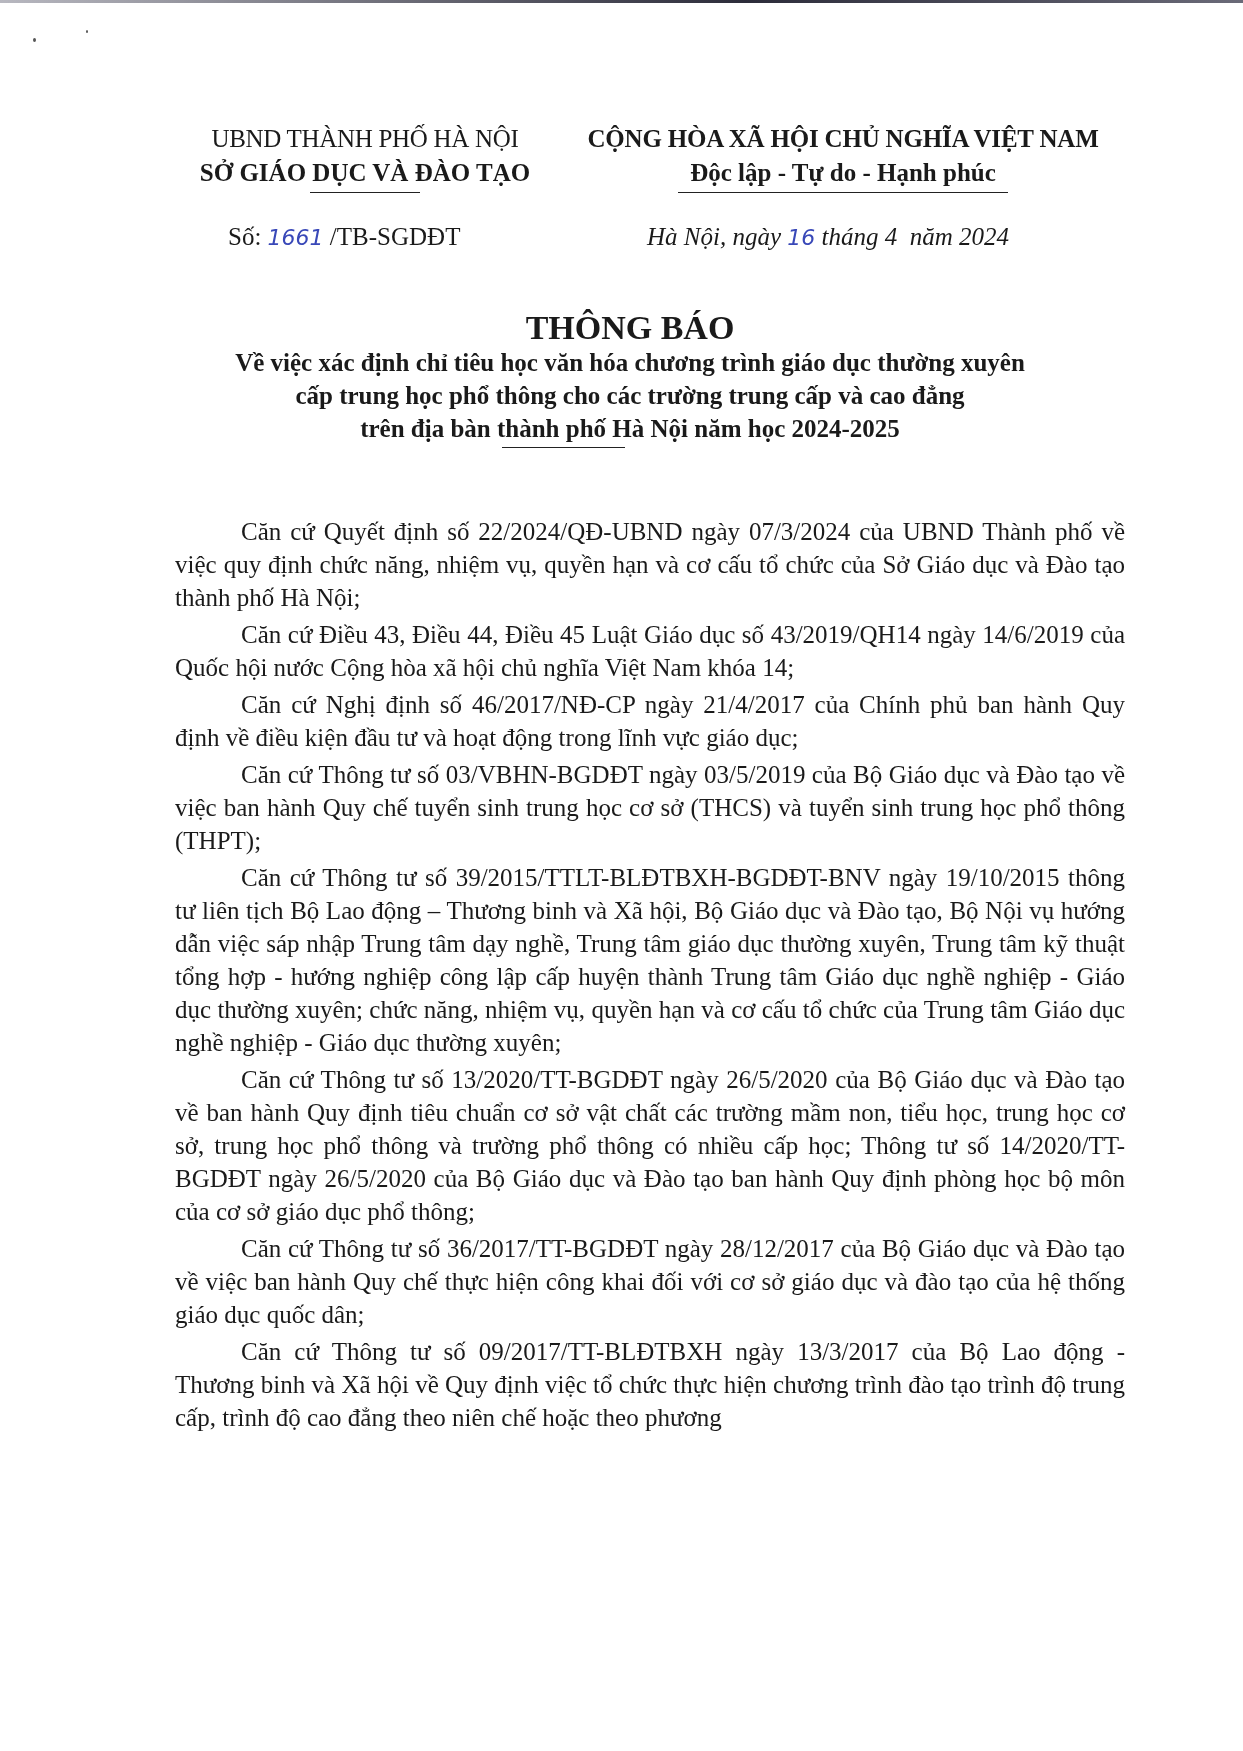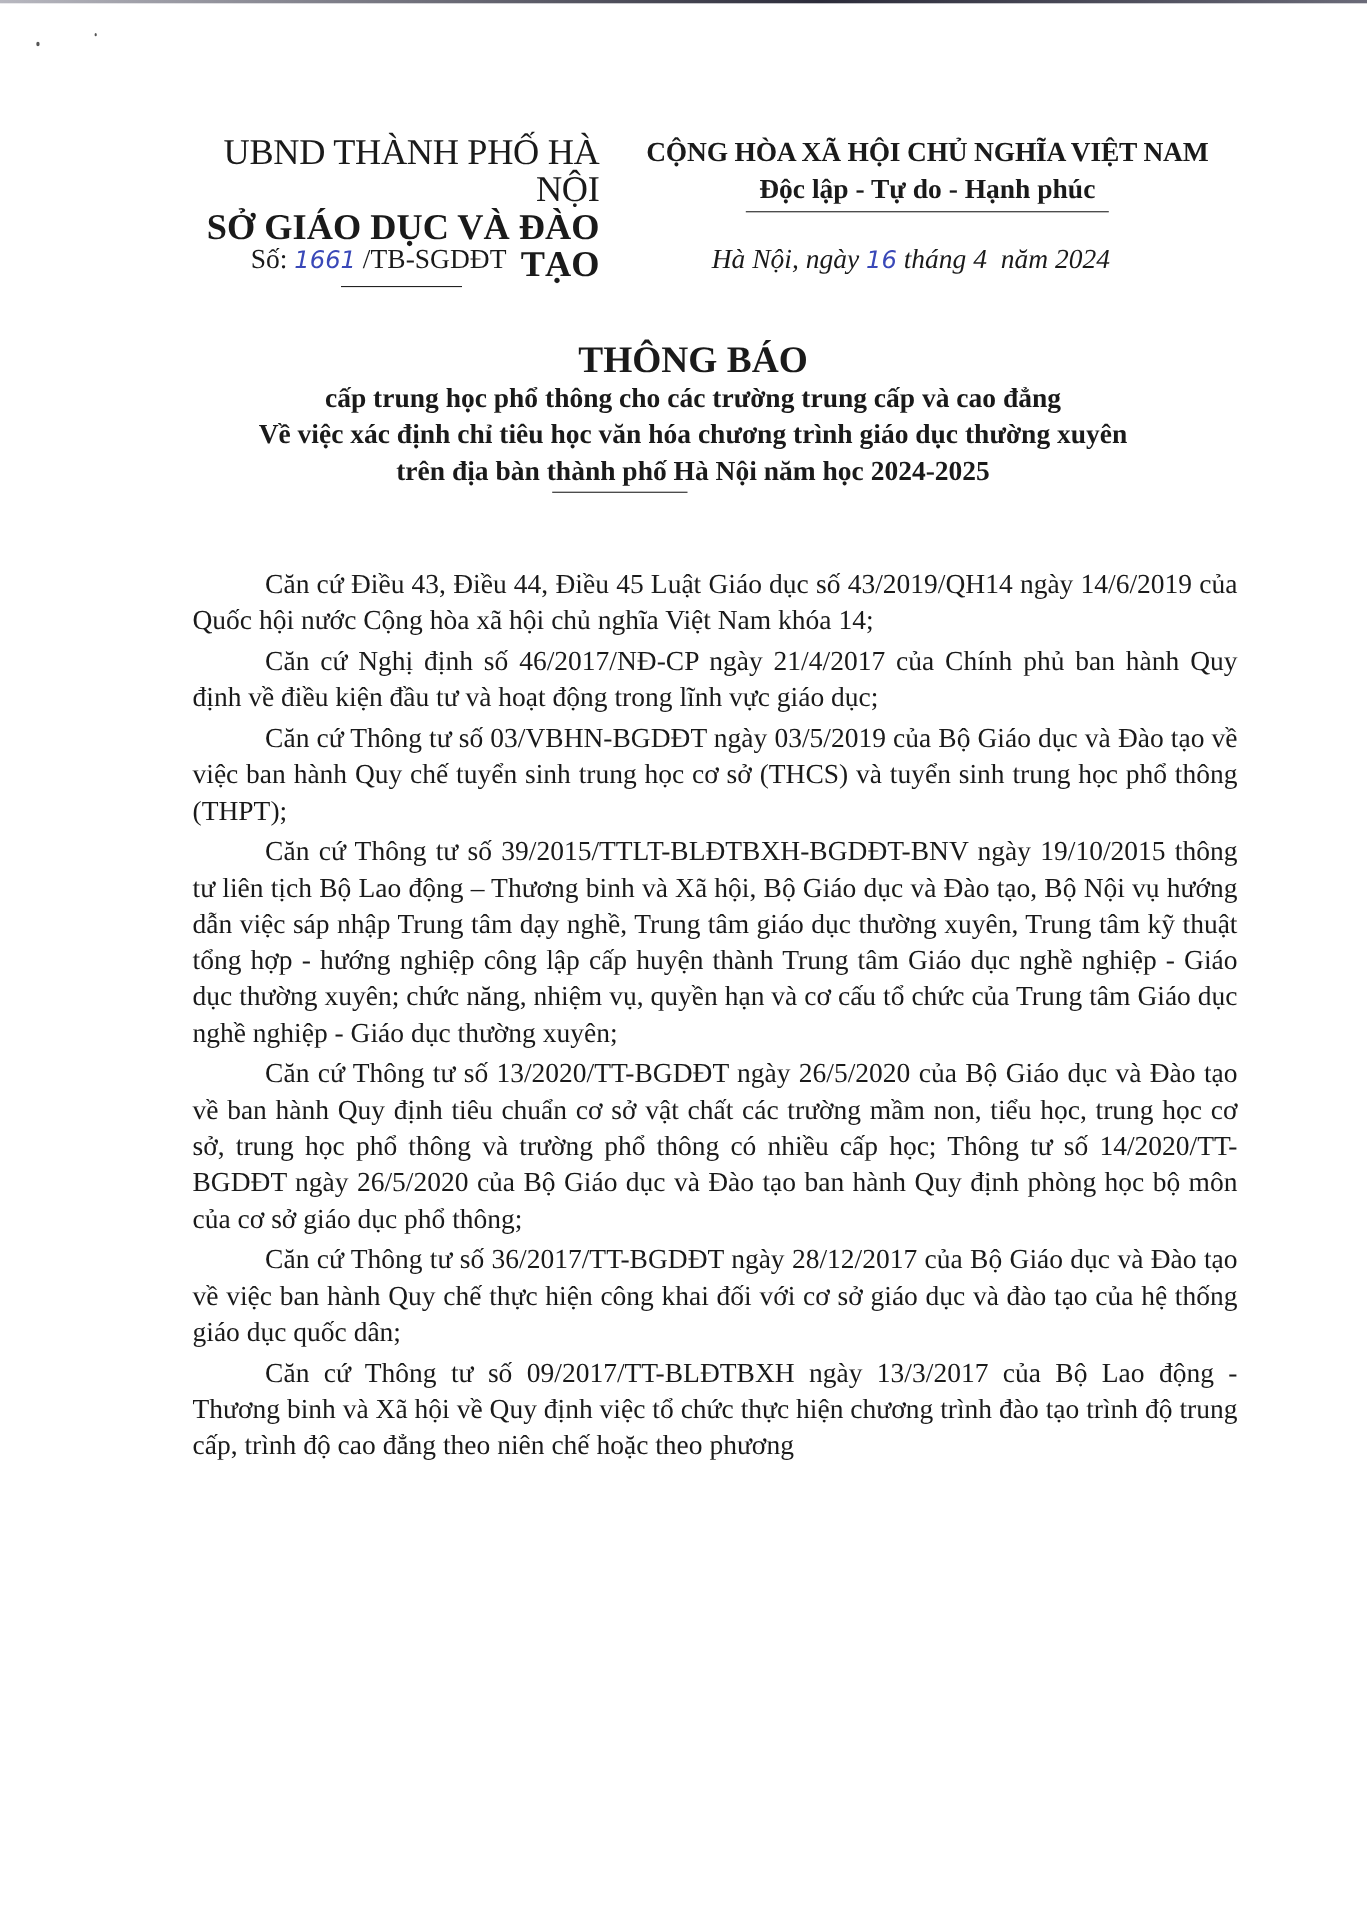--- a/index.html
+++ b/index.html
@@ -8,22 +8,22 @@
     font-family: "Liberation Serif", "DejaVu Serif", serif; color: #1a1a1a;
   }
   .scan-top {
     position: absolute; left: 0; top: 0; width: 1243px; height: 3px;
     background: linear-gradient(90deg, #b8b8c0 0%, #5a5a66 40%, #2c2c3a 60%, #6a6a78 100%);
   }
   .speck { position: absolute; background: #555; border-radius: 50%; }
 
   .header { position: absolute; top: 122px; left: 0; width: 1243px; }
   .hdr-left {
-    position: absolute; left: 185px; width: 360px; text-align: right;
-    font-size: 33px; line-height: 34px;
+    position: absolute; left: 185px; width: 360px; text-align: center;
+    font-size: 25px; line-height: 34px;
   }
   .hdr-left .l1 { display: block; letter-spacing: -0.3px; }
   .hdr-left .l2 { display: block; font-weight: bold; }
   .hdr-left .rule { display: block; margin: 2px auto 0; width: 110px; border-top: 1.5px solid #222; }
 
   .hdr-right {
     position: absolute; left: 553px; width: 580px; text-align: center;
     font-size: 25px; line-height: 34px; font-weight: bold;
   }
   .hdr-right .r1 { display: block; letter-spacing: -0.2px; }
@@ -78,27 +78,28 @@
 </div>
 
 <div class="docdate">
   <span>Hà Nội, ngày</span>
   <span class="hand">16</span>
   <span style="white-space:pre;">tháng 4  năm 2024</span>
 </div>
 
 <div class="title-block">
   <span class="title-main">THÔNG BÁO</span>
+  <span class="title-sub">Về việc xác định chỉ tiêu học văn hóa chương trình giáo dục thường xuyên</span>
   <span class="title-sub">cấp trung học phổ thông cho các trường trung cấp và cao đẳng</span>
-  <span class="title-sub">Về việc xác định chỉ tiêu học văn hóa chương trình giáo dục thường xuyên</span>
   <span class="title-sub">trên địa bàn thành phố Hà Nội năm học 2024-2025</span>
   <span class="title-rule"></span>
 </div>
 
 <div class="body">
+  <p class="para">Căn cứ Quyết định số 22/2024/QĐ-UBND ngày 07/3/2024 của UBND Thành phố về việc quy định chức năng, nhiệm vụ, quyền hạn và cơ cấu tổ chức của Sở Giáo dục và Đào tạo thành phố Hà Nội;</p>
   <p class="para">Căn cứ Điều 43, Điều 44, Điều 45 Luật Giáo dục số 43/2019/QH14 ngày 14/6/2019 của Quốc hội nước Cộng hòa xã hội chủ nghĩa Việt Nam khóa 14;</p>
   <p class="para">Căn cứ Nghị định số 46/2017/NĐ-CP ngày 21/4/2017 của Chính phủ ban hành Quy định về điều kiện đầu tư và hoạt động trong lĩnh vực giáo dục;</p>
   <p class="para">Căn cứ Thông tư số 03/VBHN-BGDĐT ngày 03/5/2019 của Bộ Giáo dục và Đào tạo về việc ban hành Quy chế tuyển sinh trung học cơ sở (THCS) và tuyển sinh trung học phổ thông (THPT);</p>
   <p class="para">Căn cứ Thông tư số 39/2015/TTLT-BLĐTBXH-BGDĐT-BNV ngày 19/10/2015 thông tư liên tịch Bộ Lao động – Thương binh và Xã hội, Bộ Giáo dục và Đào tạo, Bộ Nội vụ hướng dẫn việc sáp nhập Trung tâm dạy nghề, Trung tâm giáo dục thường xuyên, Trung tâm kỹ thuật tổng hợp - hướng nghiệp công lập cấp huyện thành Trung tâm Giáo dục nghề nghiệp - Giáo dục thường xuyên; chức năng, nhiệm vụ, quyền hạn và cơ cấu tổ chức của Trung tâm Giáo dục nghề nghiệp - Giáo dục thường xuyên;</p>
   <p class="para">Căn cứ Thông tư số 13/2020/TT-BGDĐT ngày 26/5/2020 của Bộ Giáo dục và Đào tạo về ban hành Quy định tiêu chuẩn cơ sở vật chất các trường mầm non, tiểu học, trung học cơ sở, trung học phổ thông và trường phổ thông có nhiều cấp học; Thông tư số 14/2020/TT-BGDĐT ngày 26/5/2020 của Bộ Giáo dục và Đào tạo ban hành Quy định phòng học bộ môn của cơ sở giáo dục phổ thông;</p>
   <p class="para">Căn cứ Thông tư số 36/2017/TT-BGDĐT ngày 28/12/2017 của Bộ Giáo dục và Đào tạo về việc ban hành Quy chế thực hiện công khai đối với cơ sở giáo dục và đào tạo của hệ thống giáo dục quốc dân;</p>
   <p class="para">Căn cứ Thông tư số 09/2017/TT-BLĐTBXH ngày 13/3/2017 của Bộ Lao động - Thương binh và Xã hội về Quy định việc tổ chức thực hiện chương trình đào tạo trình độ trung cấp, trình độ cao đẳng theo niên chế hoặc theo phương</p>
 </div>
 
 </body></html>

